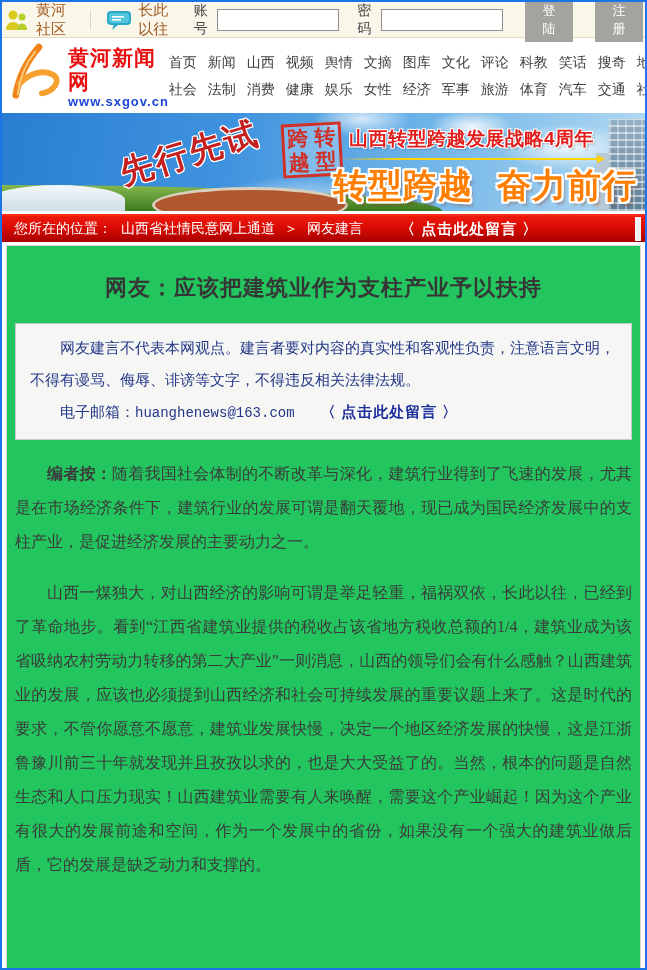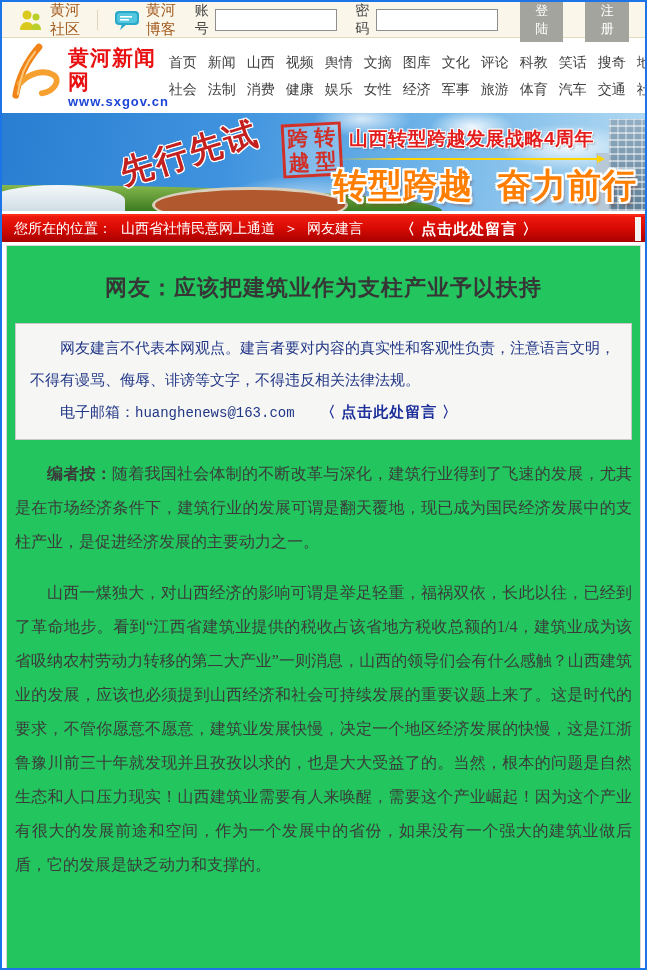--- a/index.html
+++ b/index.html
@@ -4,21 +4,21 @@
 <style>
   html,body{margin:0;padding:0;background:#fff;}
   .page{
     width:643px;height:966px;border:2px solid #1b74e8;background:#fff;
     position:relative;overflow:hidden;
     font-family:"Liberation Sans","DejaVu Sans",sans-serif;
   }
   
   .topbar{
     height:36px;background:#faf6ea;border-bottom:1px solid #e2dabf;
-    display:flex;align-items:center;padding:0 16px;box-sizing:border-box;
+    display:flex;align-items:center;padding:0 2px;box-sizing:border-box;
   }
   .topbar .icon{display:inline-flex;margin-right:6px;}
   .topbar-link{color:#a35a1e;font-size:15px;text-decoration:none;cursor:pointer;}
   .vdiv{width:1px;height:20px;background:#ded6bd;margin:0 16px;}
   .field-label{color:#444;font-size:14px;margin:0 6px 0 18px;}
   .tb-field{
     width:112px;height:20px;border:1px solid #8f8f8f;background:#fff;
     font-size:13px;padding:0 4px;outline:none;
   }
   .tb-btn{
@@ -144,21 +144,21 @@
     <span class="vdiv"></span>
     <span class="icon">
       <svg width="26" height="22" viewBox="0 0 26 22">
         <rect x="1" y="2" width="24" height="14" rx="4" fill="#2aa8c8"></rect>
         <rect x="3" y="4" width="20" height="10" rx="3" fill="#53c6e0"></rect>
         <rect x="6" y="7" width="12" height="1.6" fill="#fff"></rect>
         <rect x="6" y="10" width="9" height="1.6" fill="#fff"></rect>
         <path d="M8 15l-2 6 7-6z" fill="#2aa8c8"></path>
       </svg>
     </span>
-    <a class="topbar-link">黄河博客</a>
+    <a class="topbar-link">长此以往</a>
     <span class="field-label">账号</span>
     <input class="tb-field" value="" style="">
     <span class="field-label">密码</span>
     <input class="tb-field" value="" style="">
     <button class="tb-btn">登 陆</button>
     <button class="tb-btn">注 册</button>
   </div>
 
   <div class="header">
     <div class="logo">

